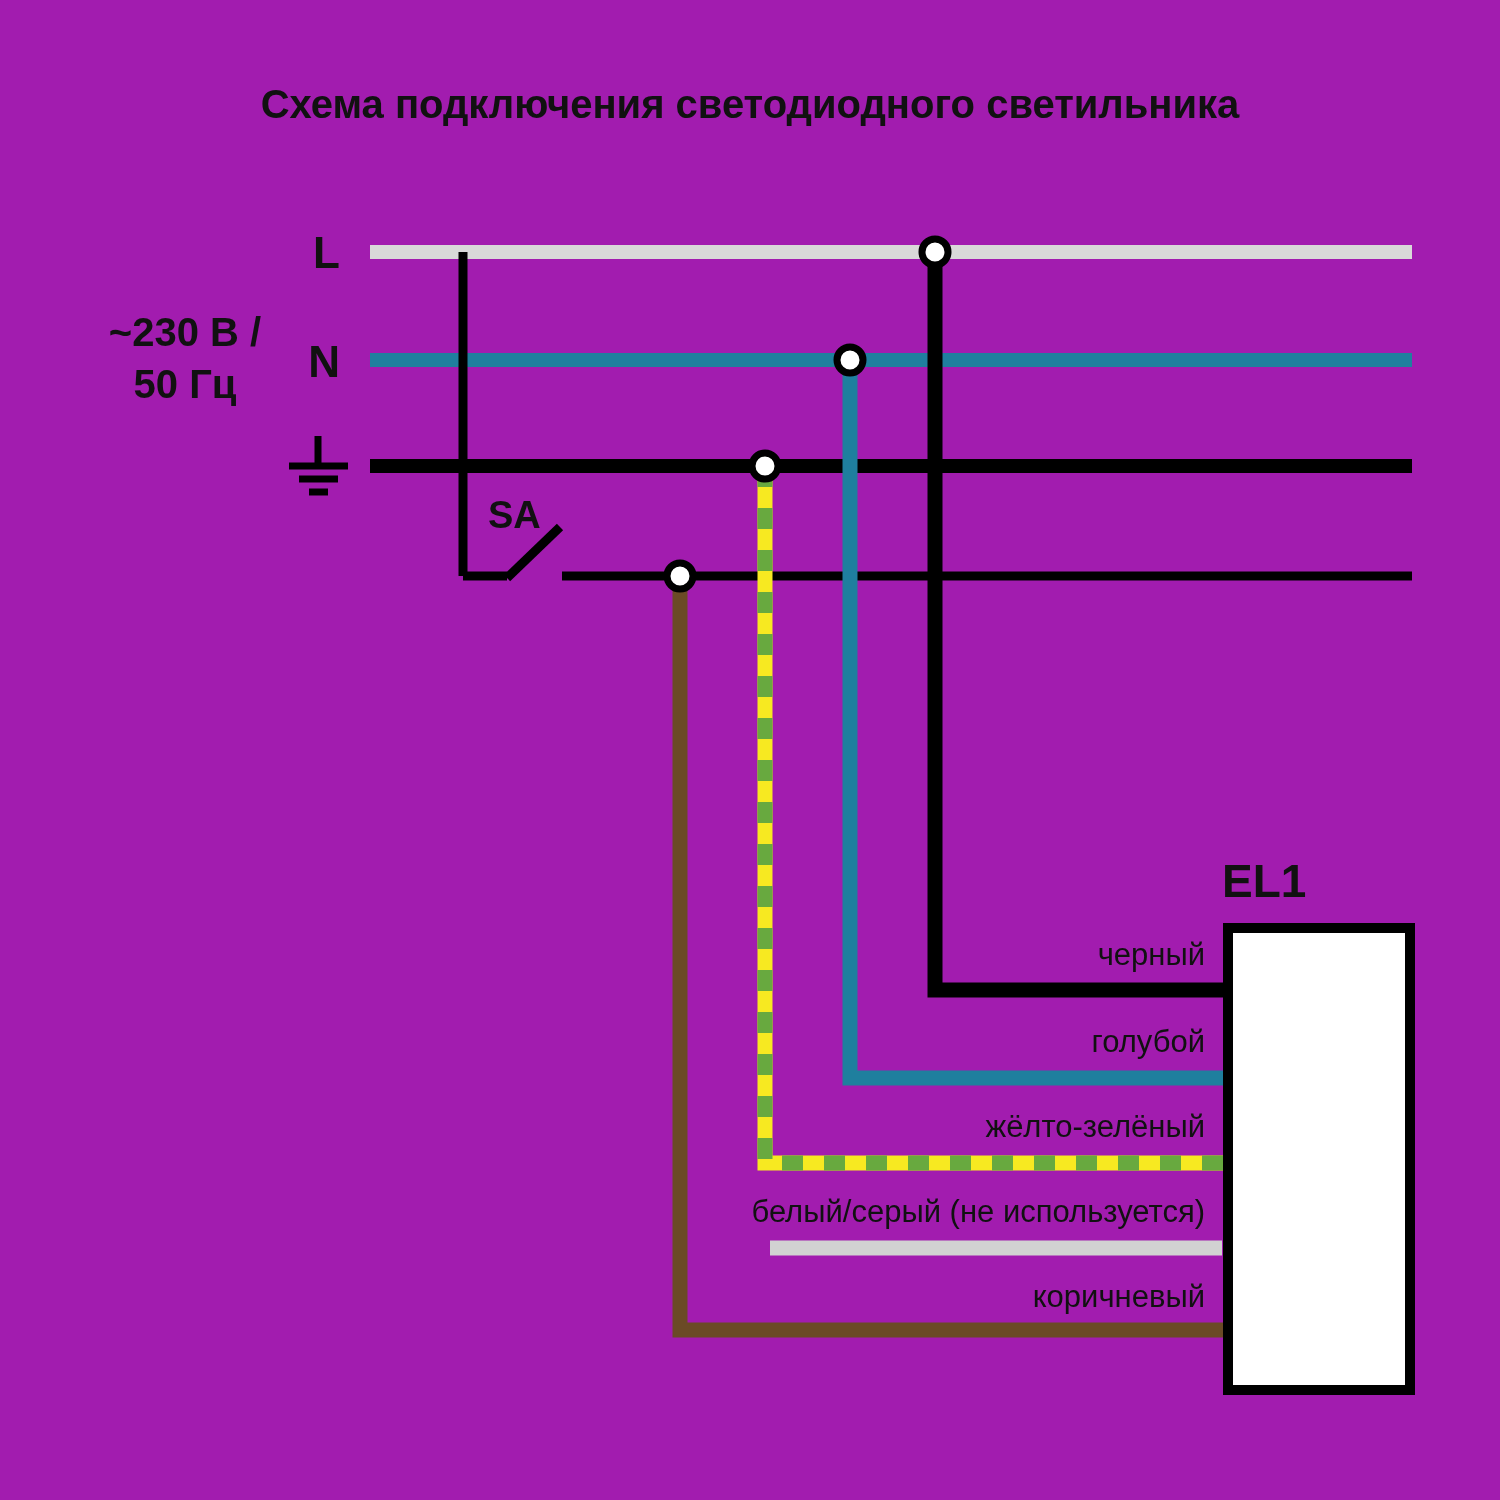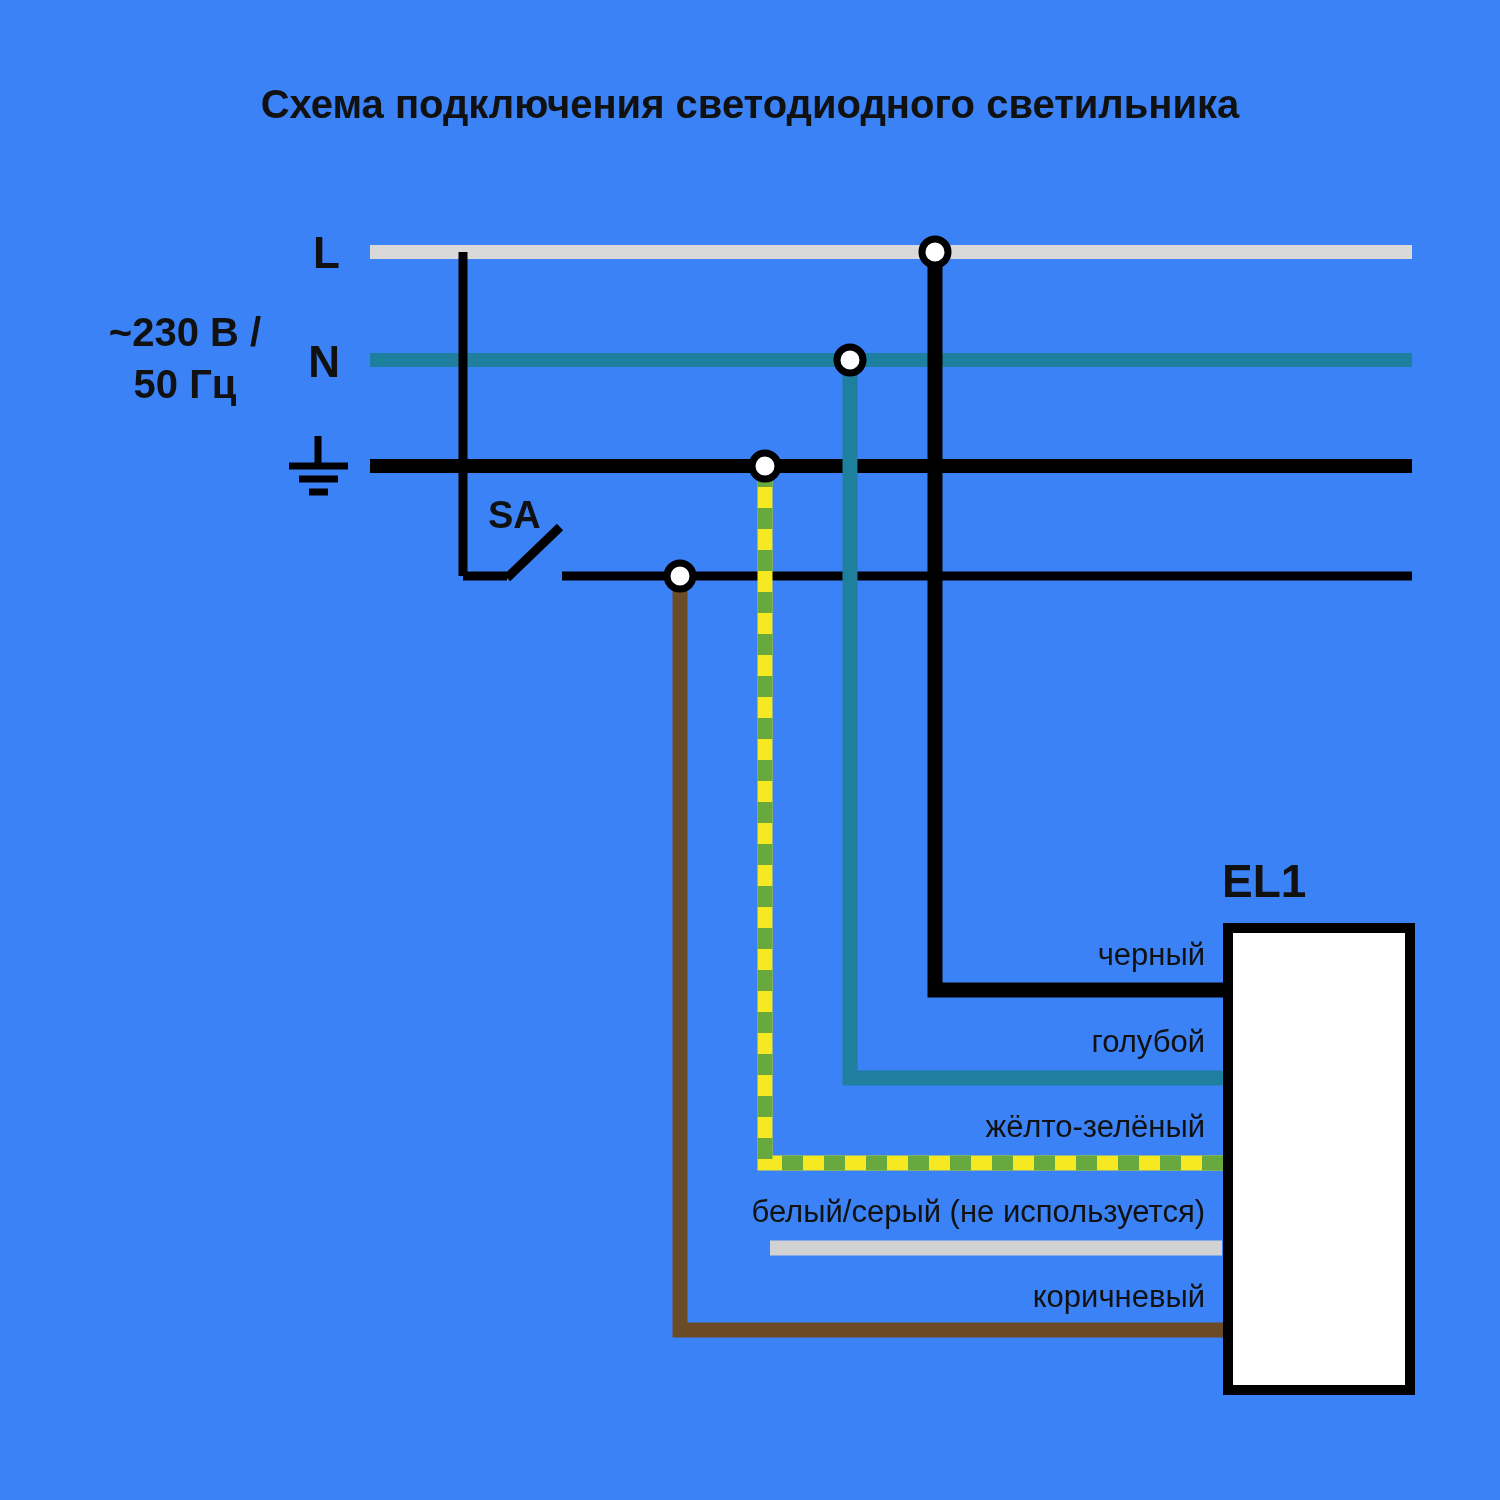--- a/index.html
+++ b/index.html
@@ -4,21 +4,21 @@
   <style>
     html, body {
       margin: 0;
       padding: 0;
       background: #ffffff;
     }
     .canvas {
       position: relative;
       width: 1500px;
       height: 1500px;
-      background: #3b82f6;
+      background: #a21caf;
       font-family: "Liberation Sans", sans-serif;
       overflow: hidden;
     }
     svg { display: block; }
     text {
       fill: #111111;
       font-family: "Liberation Sans", sans-serif;
     }
     .t-title   { font-size: 40px; font-weight: 700; }
     .t-bus     { font-size: 44px; font-weight: 700; }

